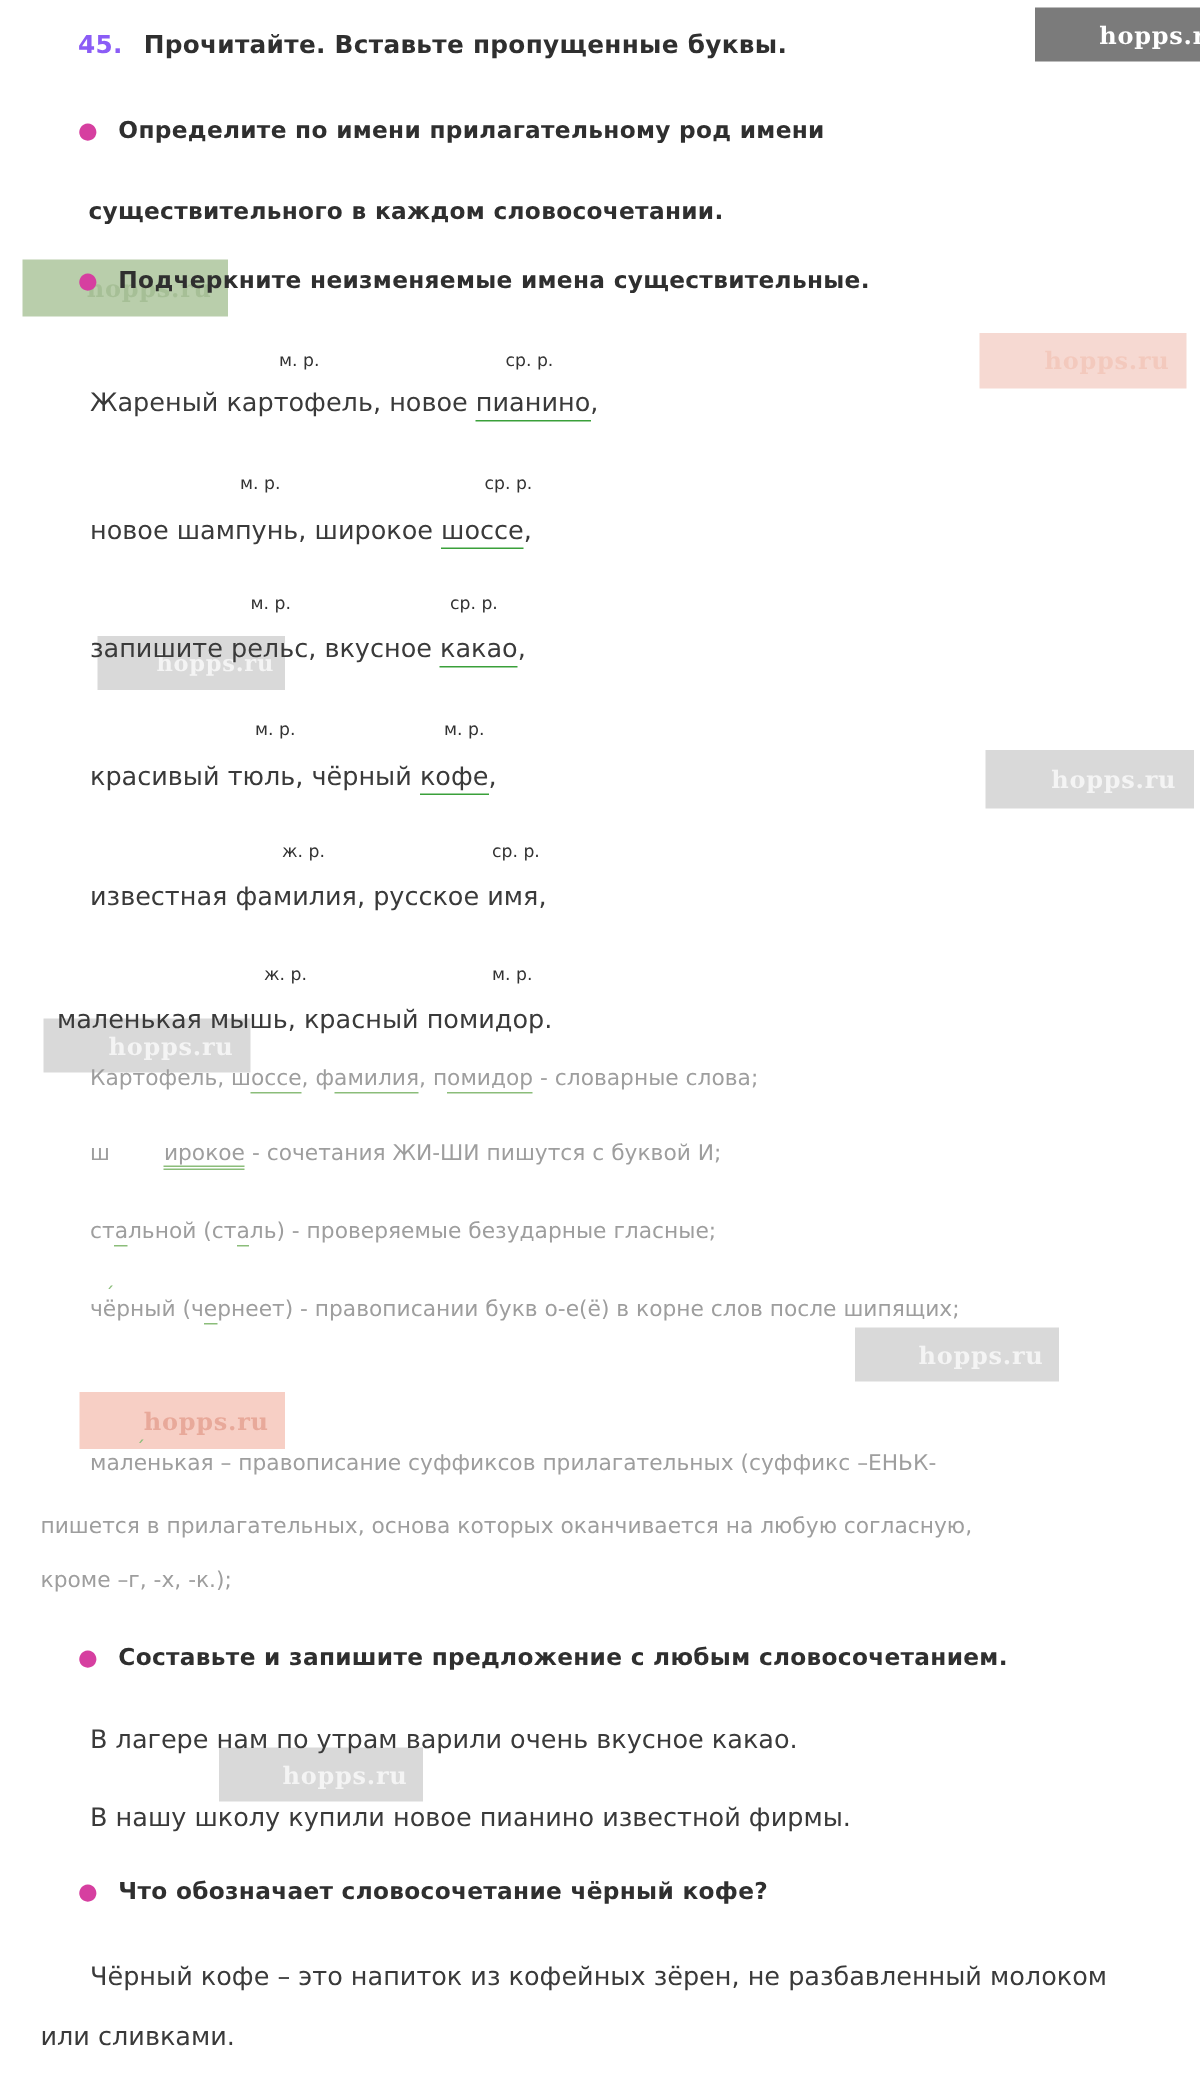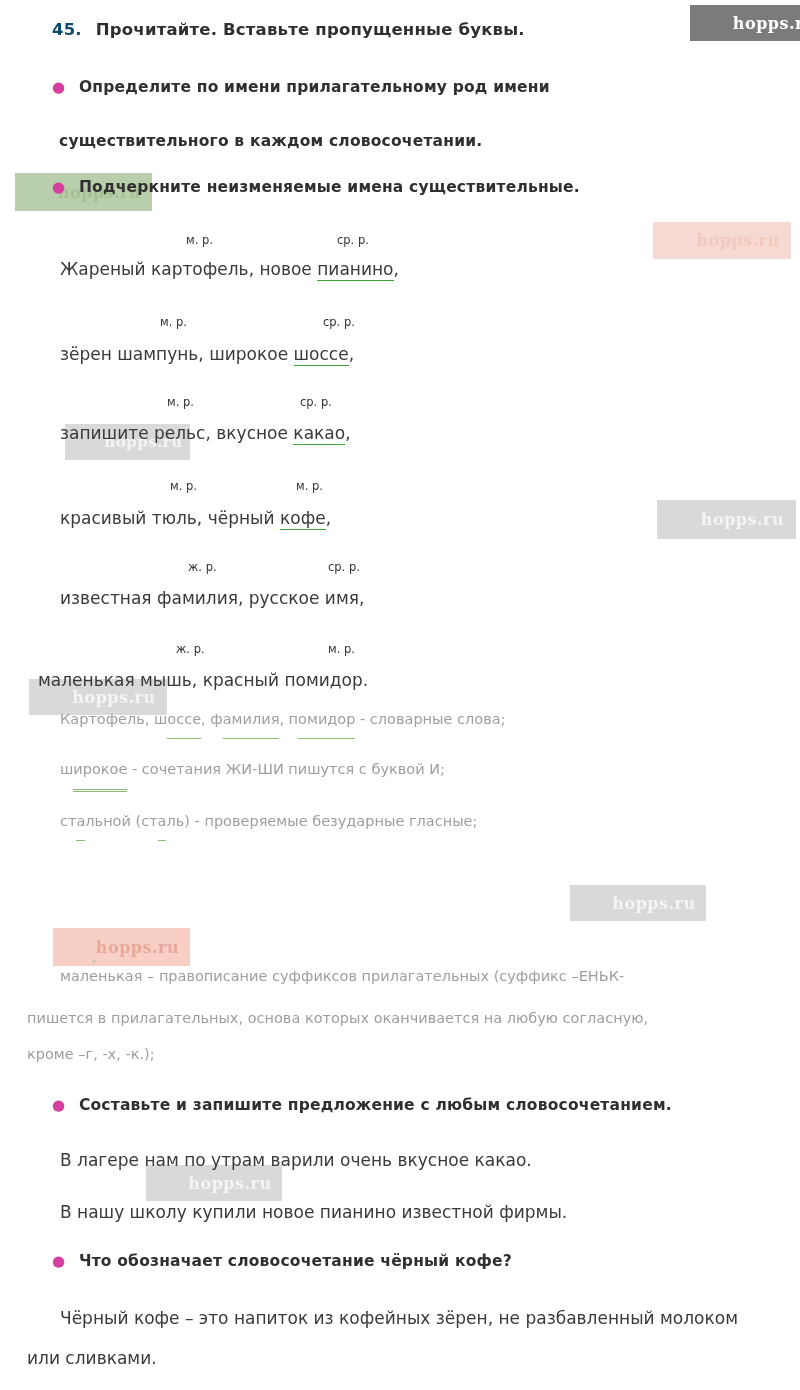--- a/index.html
+++ b/index.html
@@ -48,21 +48,21 @@
     position: absolute;
     left: 52px;
     top: 20px;
     font-family: "DejaVu Sans", sans-serif;
     font-weight: bold;
     font-size: 16.5px;
     color: #2f2f2f;
     letter-spacing: 0.2px;
   }
   .task-num {
-    color: #0c4a6e;
+    color: #8b5cf6;
     font-weight: bold;
   }
 
   .bullet-line {
     position: absolute;
     font-weight: bold;
     font-size: 15.5px;
     color: #2f2f2f;
     letter-spacing: 0.2px;
   }
@@ -97,25 +97,26 @@
 
   
   .expl {
     position: absolute;
     font-size: 14.5px;
     color: #9e9e9e;
     white-space: nowrap;
   }
   .expl .g-under {
     border-bottom: 1.3px solid #8bbd7a;
-    padding-bottom: 11px;
+    padding-bottom: 1px;
   }
   .expl .g-dbl {
     border-bottom: 3px double #8bbd7a;
-    padding-bottom: 12px;
+    padding-bottom: 0px;
+    margin-left: 36px;
   }
   .acc {
     position: relative;
   }
   .acc::after {
     content: "´";
     position: absolute;
     left: 50%;
     top: -9px;
     transform: translateX(-50%);
@@ -163,21 +164,21 @@
 
   <div class="marks" style="left:186px; top:233px;">м. р.</div>
   <div class="marks" style="left:337px; top:233px;">ср. р.</div>
   <div class="phrase" style="left:60px; top:259px;">
     <span>Жареный картофель, новое </span><span class="u-green">пианино</span><span>,</span>
   </div>
 
   <div class="marks" style="left:160px; top:315px;">м. р.</div>
   <div class="marks" style="left:323px; top:315px;">ср. р.</div>
   <div class="phrase" style="left:60px; top:344px;">
-    <span>зёрен шампунь, широкое </span><span class="u-green">шоссе</span><span>,</span>
+    <span>новое шампунь, широкое </span><span class="u-green">шоссе</span><span>,</span>
   </div>
 
   <div class="marks" style="left:167px; top:395px;">м. р.</div>
   <div class="marks" style="left:300px; top:395px;">ср. р.</div>
   <div class="phrase" style="left:60px; top:423px;">
     <span>запишите рельс, вкусное </span><span class="u-green">какао</span><span>,</span>
   </div>
 
   <div class="marks" style="left:170px; top:479px;">м. р.</div>
   <div class="marks" style="left:296px; top:479px;">м. р.</div>
@@ -199,20 +200,23 @@
 
   <div class="expl" style="left:60px; top:711px;">
     Картофель, ш<span class="g-under">оссе</span>, ф<span class="g-under">амилия</span>, п<span class="g-under">омидор</span> - словарные слова;
   </div>
   <div class="expl" style="left:60px; top:761px;">
     ш<span class="g-dbl">ирокое</span>  - сочетания ЖИ-ШИ пишутся с буквой И;
   </div>
   <div class="expl" style="left:60px; top:813px;">
     ст<span class="g-under">а</span>льной (ст<span class="g-under">а</span>ль) - проверяемые безударные гласные;
   </div>
+  <div class="expl" style="left:60px; top:865px;">
+    ч<span class="acc">ё</span>рный (ч<span class="g-under">е</span>рнеет) - правописании букв о-е(ё) в корне слов после шипящих;
+  </div>
   <div class="expl" style="left:60px; top:968px;">
     мал<span class="acc">е</span>нькая – правописание суффиксов прилагательных (суффикс –ЕНЬК-
   </div>
   <div class="expl" style="left:27px; top:1010px;">
     пишется в прилагательных, основа которых оканчивается на любую согласную,
   </div>
   <div class="expl" style="left:27px; top:1046px;">
     кроме –г, -х, -к.);
   </div>
 

